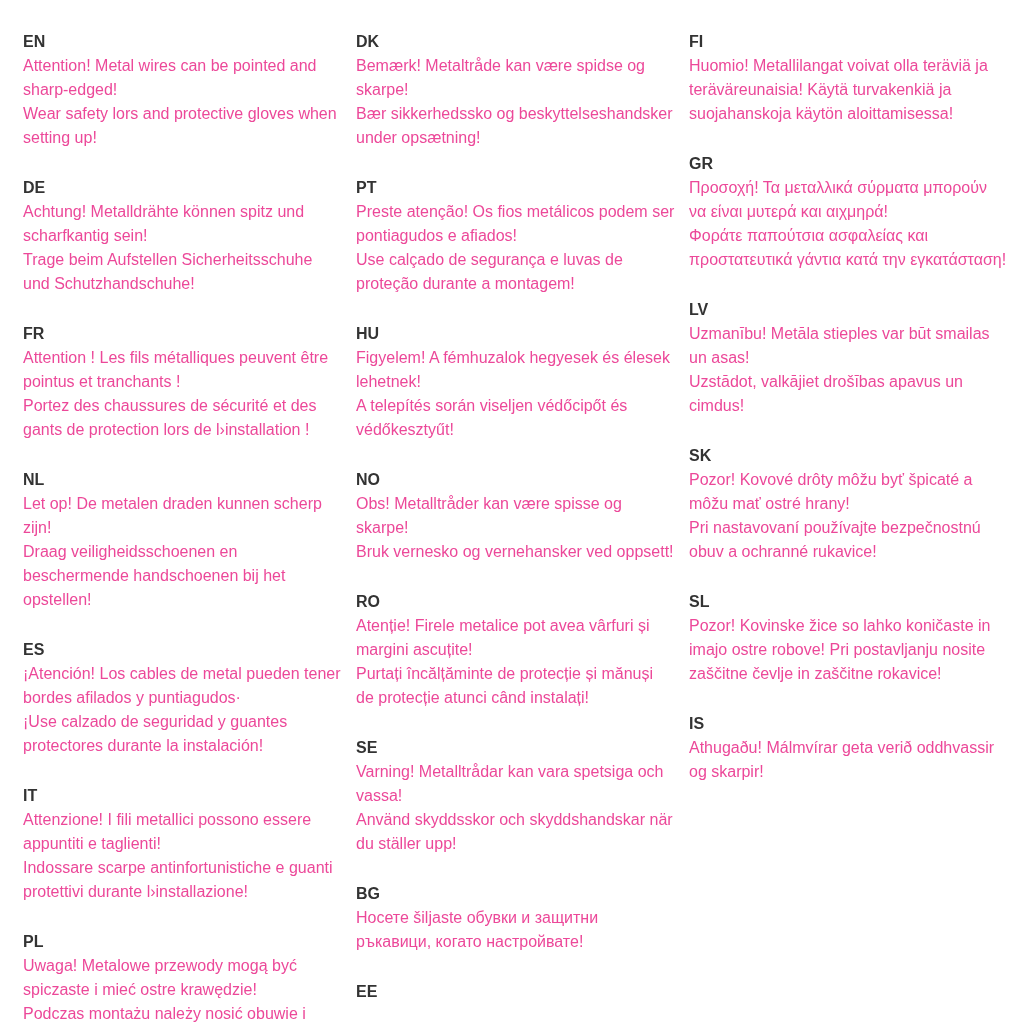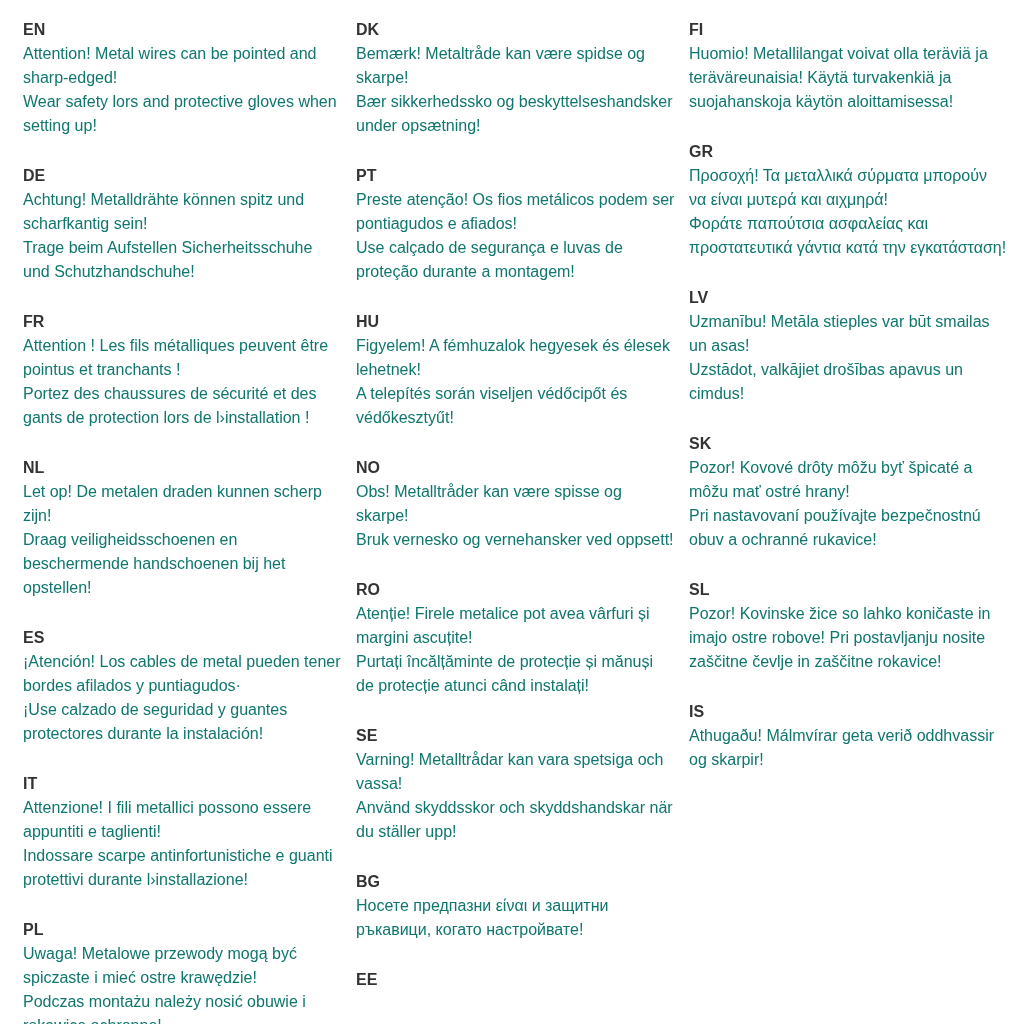--- a/index.html
+++ b/index.html
@@ -16,34 +16,34 @@
   }
   .columns {
     display: grid;
     grid-template-columns: repeat(3, 1fr);
     column-gap: 14px;
     padding: 14px 16px 0 23px;
     box-sizing: border-box;
     width: 1024px;
   }
   .lang-section {
-    margin: 4px 0 26px 0;
+    margin: 16px 0 26px 0;
   }
   .lang-code {
     font-size: 16px;
     line-height: 24px;
     font-weight: 700;
     margin: 0;
     color: #333333;
   }
   .warn-text {
     margin: 0;
     font-size: 16px;
     line-height: 24px;
-    color: #0f766e;
+    color: #ec4899;
   }
 </style>
 </head>
 <body>
 
 <main>
   <div class="columns">
     <section class="col">
   <div class="lang-section">
     <h2 class="lang-code">EN</h2>
@@ -120,21 +120,21 @@
         </div>
 
   <div class="lang-section">
     <h2 class="lang-code">SE</h2>
   <p class="warn-text">Varning! Metalltrådar kan vara spetsiga och vassa!</p>
           <p class="warn-text">Använd skyddsskor och skyddshandskar när du ställer upp!</p>
         </div>
 
   <div class="lang-section">
     <h2 class="lang-code">BG</h2>
-          <p class="warn-text">Носете предпазни είναι и защитни ръкавици, когато настройвате!</p>
+          <p class="warn-text">Носете šiljaste обувки и защитни ръкавици, когато настройвате!</p>
         </div>
 
   <div class="lang-section">
     <h2 class="lang-code">EE</h2>
   </div>
 </section>
     <section class="col">
   <div class="lang-section">
     <h2 class="lang-code">FI</h2>
   <p class="warn-text">Huomio! Metallilangat voivat olla teräviä ja teräväreunaisia! Käytä turvakenkiä ja suojahanskoja käytön aloittamisessa!</p>

